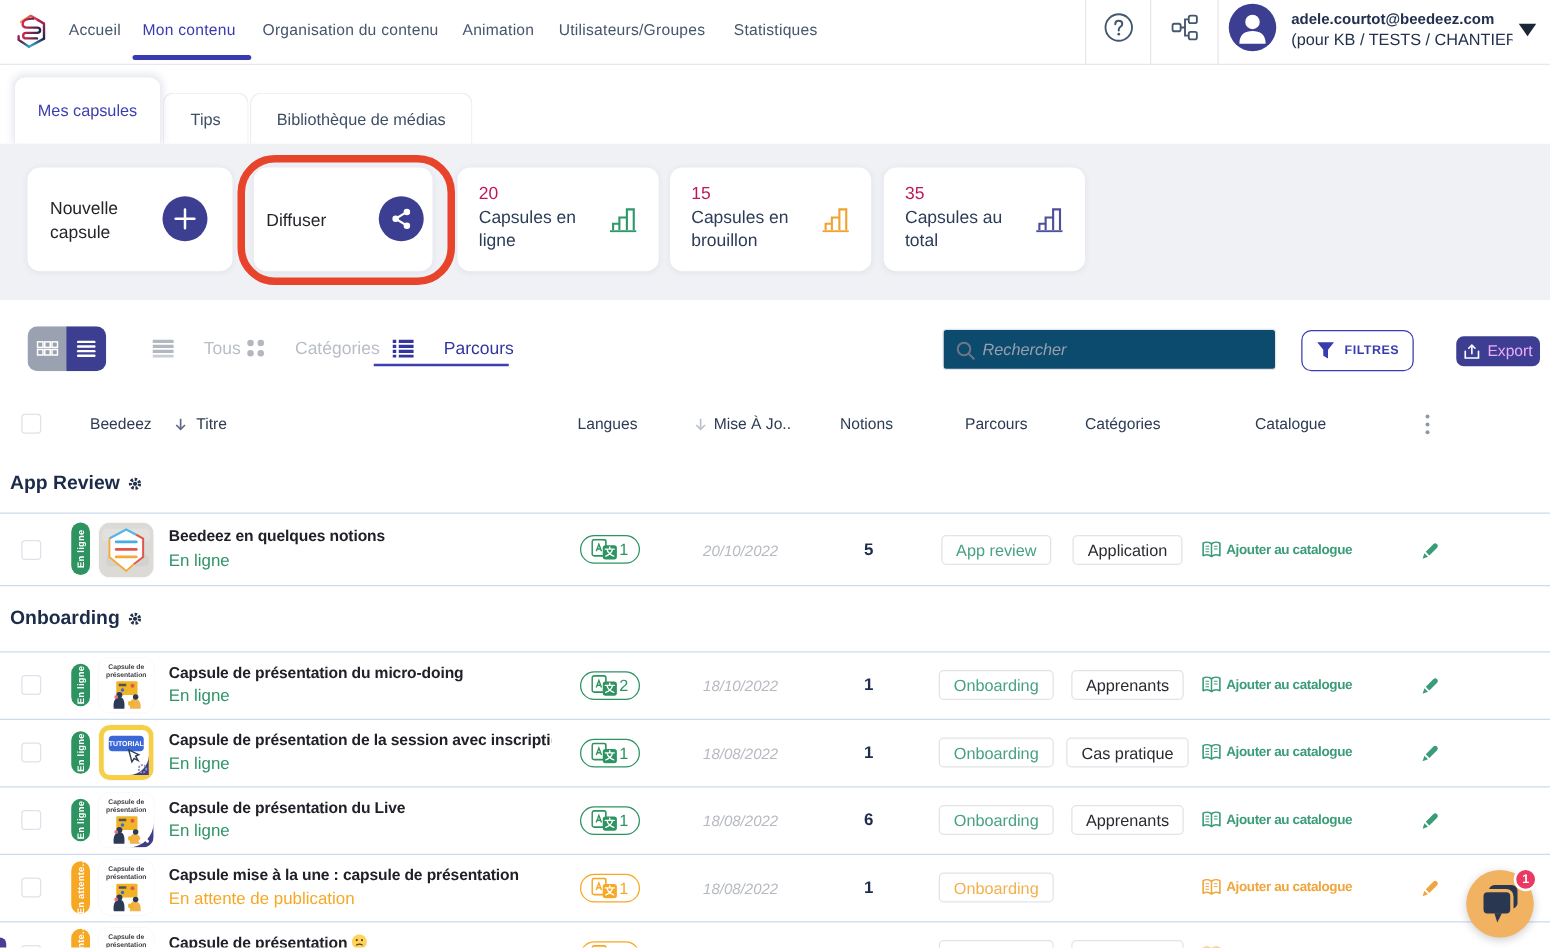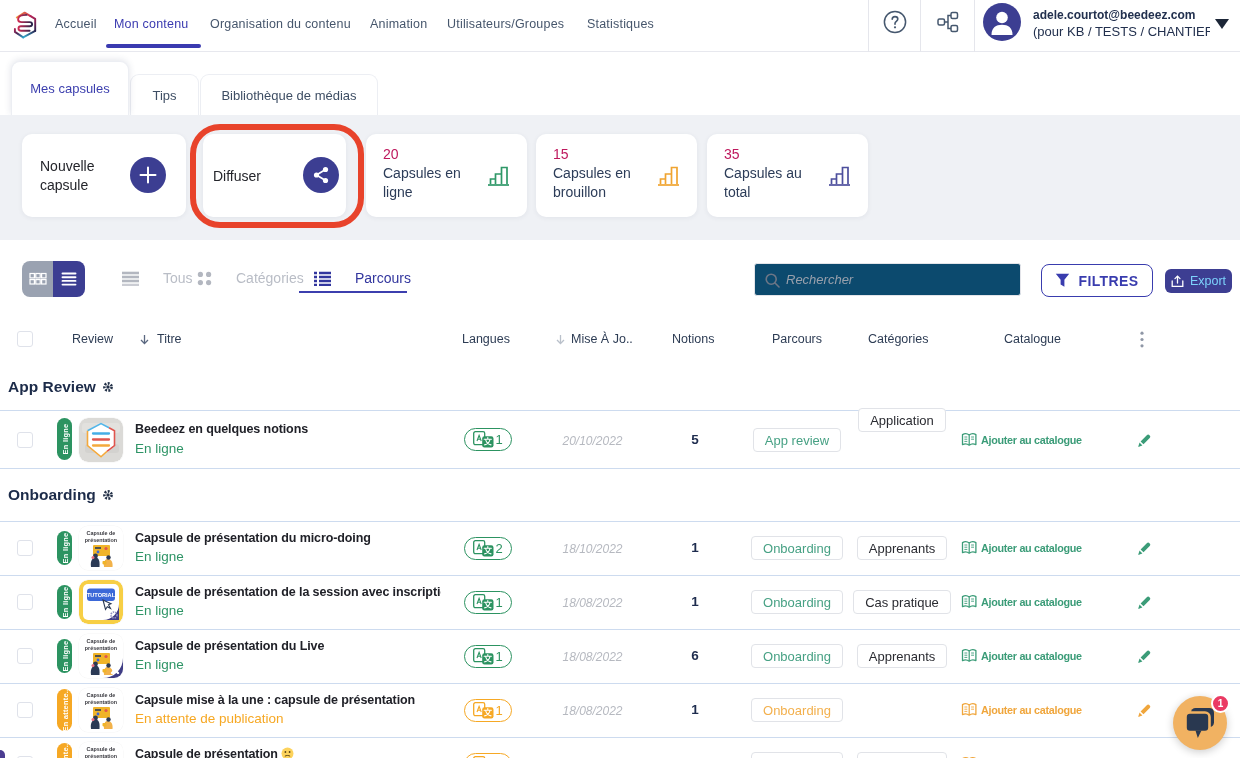--- a/index.html
+++ b/index.html
@@ -32,22 +32,22 @@
 #redbox{position:absolute;left:190px;top:124px;width:174px;height:104px;border:6px solid #e8432b;border-radius:30px;z-index:5}
 
 #toggle{position:absolute;left:22px;top:261px;width:63px;height:36px;border-radius:8px;overflow:hidden;display:flex}
 #toggle .g{width:31px;background:#9aa2b1;display:flex;align-items:center;justify-content:center}
 #toggle .l{width:32px;background:#3c3e92;display:flex;align-items:center;justify-content:center}
 .ttab{position:absolute;top:270px;display:flex;align-items:center;gap:24px;font-size:14px;color:#b9bdc6}
 #ptab{color:#32369e;font-weight:500}
 #punder{position:absolute;left:299px;top:291px;width:108px;height:1.8px;background:#3c3fae}
 #search{position:absolute;left:754px;top:263px;width:267px;height:33px;background:#0c4a6e;border:1px solid #e3e4e9;border-radius:3px}
 #search span{position:absolute;left:31px;top:8px;font-size:13px;font-style:italic;color:#99a0ac}
-#filtres{position:absolute;left:1041px;top:264px;width:112px;height:33px;border:1.5px solid #393cae;border-radius:8px;background:#fff;display:flex;align-items:center;justify-content:center;gap:8px;font-size:14px;font-weight:600;color:#393cae;letter-spacing:.4px}
-#export{position:absolute;left:1165px;top:269px;width:67px;height:24px;border-radius:6px;background:#3d3e92;display:flex;align-items:center;justify-content:center;gap:6px;font-size:12.5px;color:#7dd3fc}
+#filtres{position:absolute;left:1041px;top:264px;width:90px;height:33px;border:1.5px solid #393cae;border-radius:8px;background:#fff;display:flex;align-items:center;justify-content:center;gap:8px;font-size:10px;font-weight:600;color:#393cae;letter-spacing:.4px}
+#export{position:absolute;left:1165px;top:269px;width:67px;height:24px;border-radius:6px;background:#3d3e92;display:flex;align-items:center;justify-content:center;gap:6px;font-size:12.5px;color:#f0abfc}
 
 .th{position:absolute;top:332px;font-size:12.5px;color:#2d3c54;white-space:nowrap}
 .cb{position:absolute;width:16px;height:16px;border:1.5px solid #dfe2ea;border-radius:3px;background:#fff}
 .sect{position:absolute;font-size:15.5px;font-weight:700;color:#1c2b49;white-space:nowrap;display:flex;align-items:center;gap:6px}
 .divl{position:absolute;left:0;width:1240px;height:1px;background:#cddbef}
 .pill{position:absolute;width:15px;border-radius:8px;overflow:hidden}
 .pill span{position:absolute;left:50%;top:50%;transform:translate(-50%,-50%) rotate(-90deg);font-size:7.5px;font-weight:600;color:#fff;white-space:nowrap;letter-spacing:.2px}
 .thumb{position:absolute;width:44px;height:44px;border-radius:9px;overflow:hidden;box-shadow:0 0 0 .5px rgba(0,0,0,.04)}
 .rt1{position:absolute;font-size:12.5px;font-weight:700;letter-spacing:-0.1px;color:#202128;line-height:18px;white-space:nowrap;max-width:306px;overflow:hidden}
 .rt2{position:absolute;font-size:13.5px;font-weight:500;line-height:17px;white-space:nowrap}
@@ -249,21 +249,21 @@
       </svg>FILTRES</div>
 <div id="export"><svg width="13" height="13" viewBox="0 0 13 13">
         <g stroke="#fff" stroke-width="1.3" fill="none" stroke-linecap="round">
           <path d="M6.5 8 V1.6"></path>
           <path d="M4 3.6 L6.5 1.1 L9 3.6"></path>
           <path d="M1.2 6 V11.4 H11.8 V6"></path>
         </g>
       </svg>Export</div>
 
 <div class="cb" style="left:17px;top:331px"></div>
-<span class="th" style="left:72px">Review</span>
+<span class="th" style="left:72px">Beedeez</span>
 <svg class="th" style="left:139px;top:334px" width="11" height="11" viewBox="0 0 11 11">
       <g stroke="#5b6880" stroke-width="1.3" fill="none">
         <path d="M5.5 1 V9"></path>
         <path d="M2 6 L5.5 9.5 L9 6"></path>
       </g>
     </svg>
 <span class="th" style="left:157px">Titre</span>
 <span class="th" style="left:462px">Langues</span>
 <svg class="th" style="left:555px;top:334px" width="11" height="11" viewBox="0 0 11 11">
       <g stroke="#b9c0ca" stroke-width="1.3" fill="none">
@@ -326,21 +326,21 @@
 <rect x="9.2" y="5.2" width="11.3" height="11.3" rx="2.2" fill="#2c9361"></rect>
 <path d="M11.2 8.3 H18.4 M14.8 6.6 V8.3 M17 8.3 C16.6 11.4 13.6 13.4 11.6 13.9 M12.6 8.3 C13 11.4 16 13.4 18 13.9" fill="none" stroke="#ffffff" stroke-width="1.1" stroke-linecap="round"></path>
 </svg>
       <span>1</span>
     </div>
 <div class="date" style="left:555px;top:434px">20/10/2022</div>
 <div class="noti" style="left:675px;top:432px">5</div>
 <div class="chipw" style="left:737px;top:428px">
       <span class="chip" style="color:#47a184">App review</span>
     </div>
-<div class="chipw" style="left:842px;top:408px">
+<div class="chipw" style="left:842px;top:428px">
       <span class="chip" style="color:#2a2b31">Application</span>
     </div>
 <div style="position:absolute;left:961px;top:432px"><svg width="17" height="16" viewBox="0 0 17 16">
 <path d="M1.5 2.6 C3.5 1.4 6.5 1.6 8.2 3 C9.9 1.6 12.9 1.4 14.9 2.6 V12.6 C12.9 11.6 9.9 11.8 8.2 13.2 C6.5 11.8 3.5 11.6 1.5 12.6 Z" fill="none" stroke="#3b9c78" stroke-width="1.3" stroke-linejoin="round"></path>
 <line x1="8.2" y1="3.2" x2="8.2" y2="13" stroke="#3b9c78" stroke-width="1.2"></line>
 <path d="M3.4 5 H6.3 M3.4 7.2 H6.3 M3.4 9.4 H6.3 M10.1 5 H13 M10.1 7.2 H13" stroke="#3b9c78" stroke-width="0.9"></path>
 </svg></div>
 <div class="catlink" style="left:981px;top:434px;color:#3b9c78">Ajouter au catalogue</div>
 <div style="position:absolute;left:1136px;top:432px"><svg width="16" height="16" viewBox="0 0 16 16">
 <path d="M4.6 9.4 L10.8 3.2 A1.9 1.9 0 0 1 13.5 3.2 L13.7 3.4 A1.9 1.9 0 0 1 13.7 6.1 L7.5 12.3 Z" fill="#3b9c78"></path>

